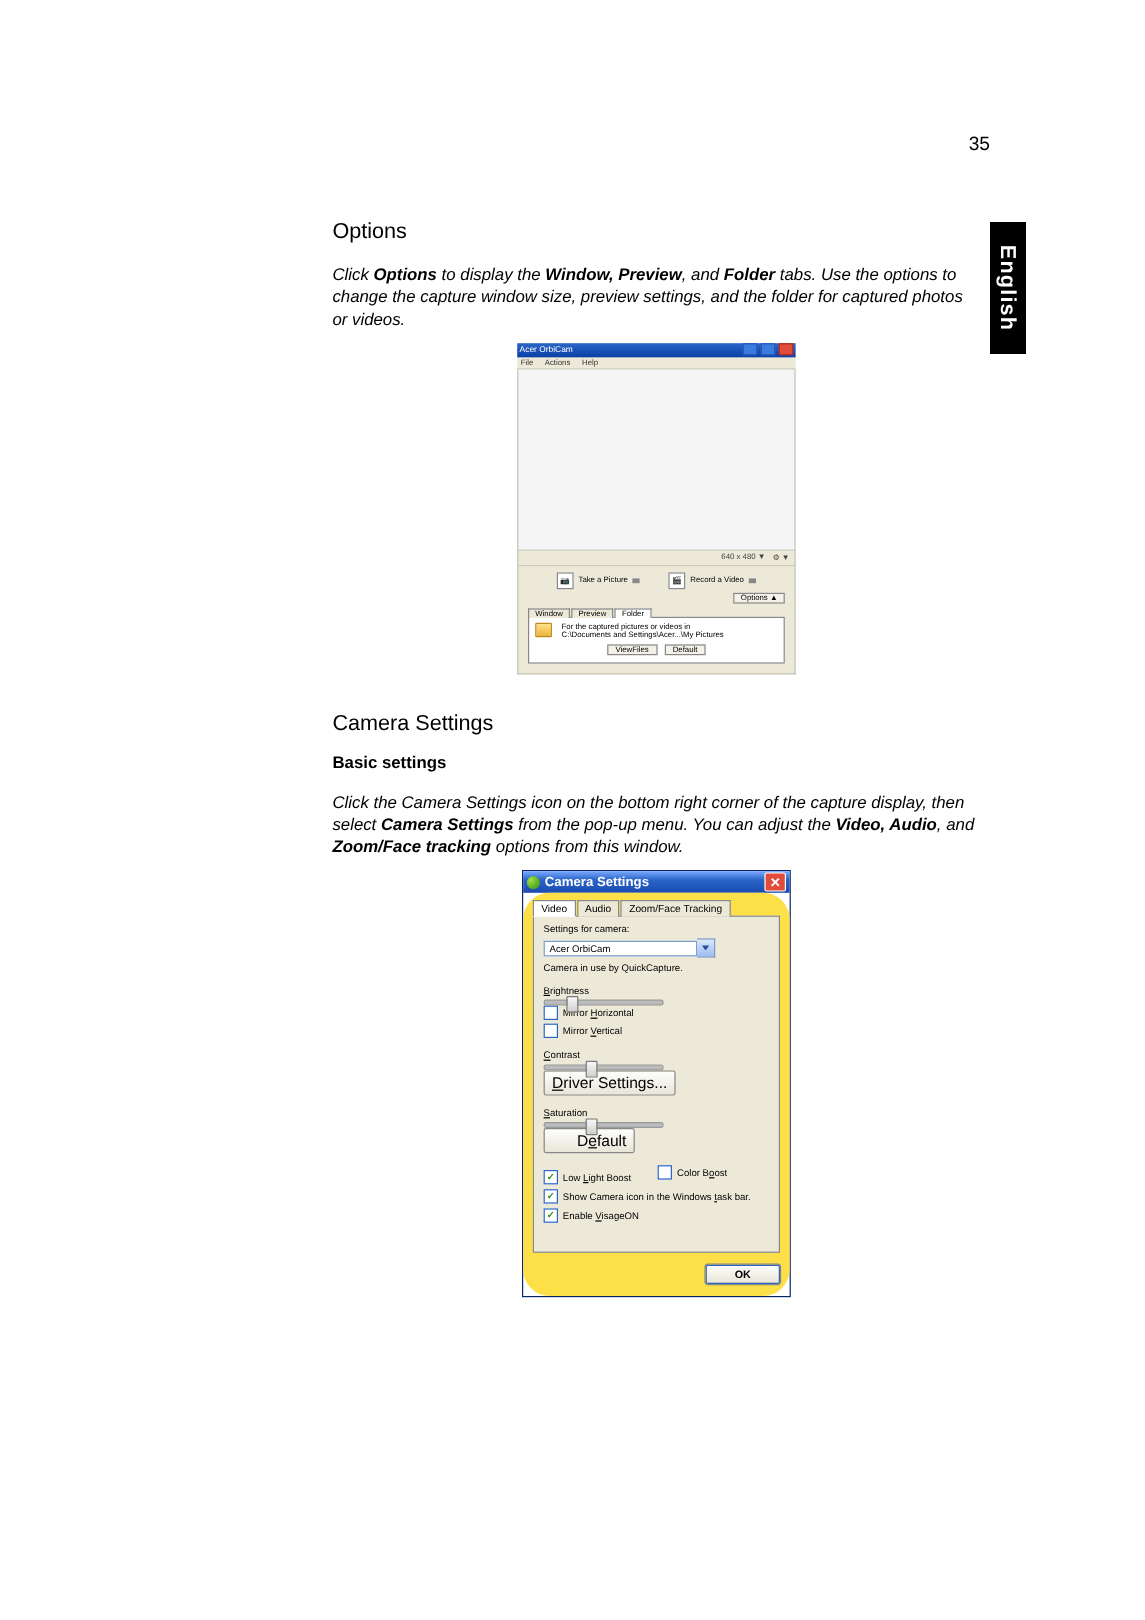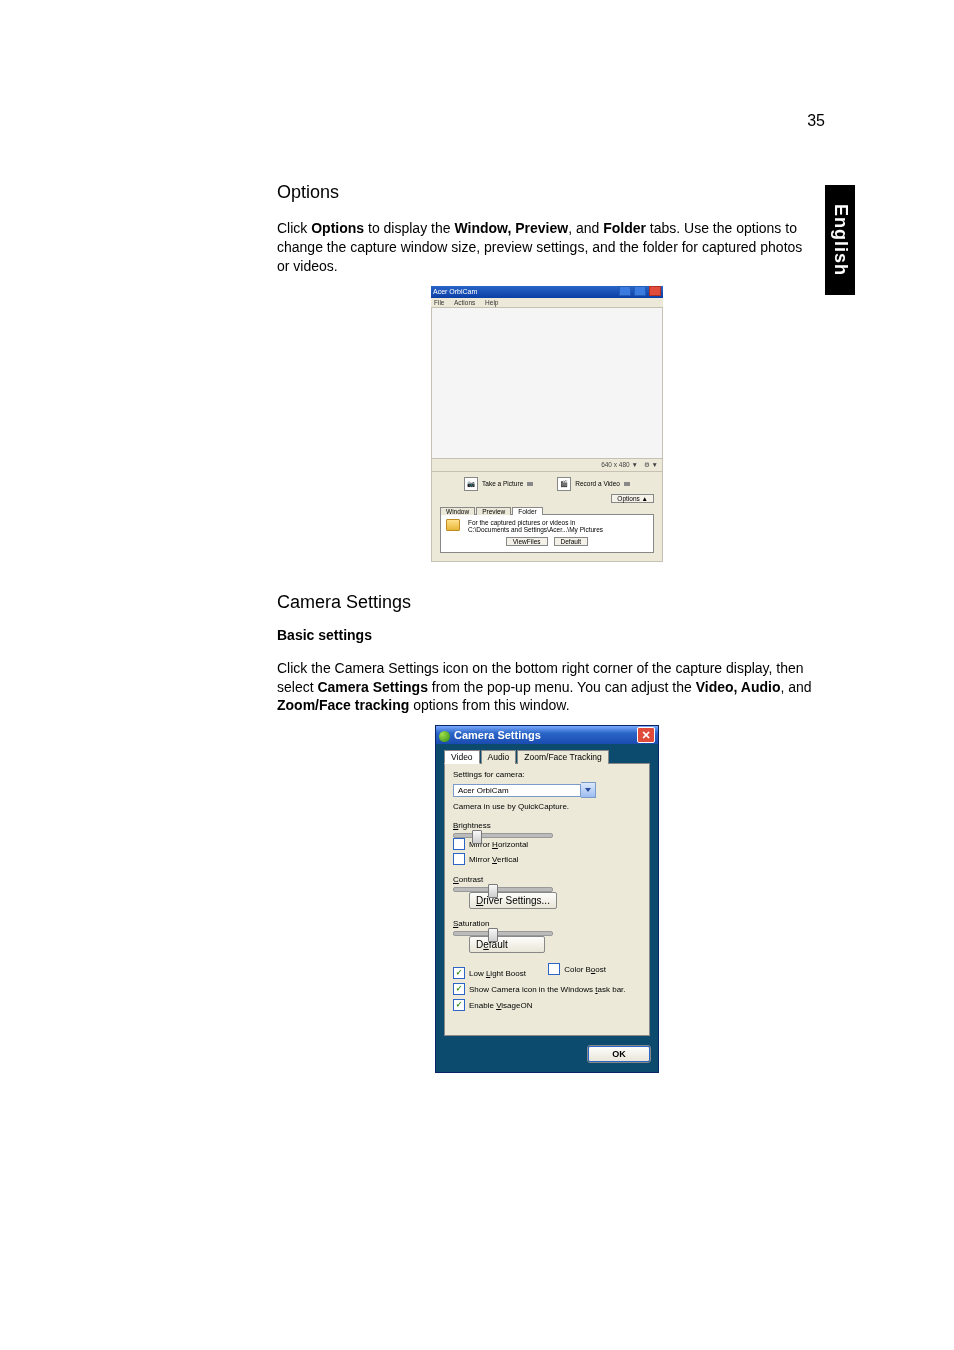--- a/index.html
+++ b/index.html
@@ -2,21 +2,21 @@
 <html><head>
 <meta charset="utf-8">
 <style>
   html,body{margin:0;padding:0;background:#fff;font-family:"Segoe UI",Tahoma,Arial,sans-serif;color:#000;}
   .page{width:876px;height:1350px;position:relative;margin:0 auto;background:#fff;}
   .pagenum{position:absolute;top:112px;right:90px;font-size:16px;}
   .lang-tab{position:absolute;top:185px;right:60px;width:30px;height:110px;background:#000;color:#fff;display:flex;align-items:center;justify-content:center;}
   .lang-tab span{writing-mode:vertical-rl;font-size:18px;font-weight:600;letter-spacing:1px;}
   .content{position:absolute;left:238px;top:182px;width:540px;}
   .h2{font-size:18px;font-weight:400;margin:0 0 14px 0;}
-  .body-text{font-size:14px;line-height:1.35;margin:16px 0 10px 0;}
+  .body-text{font-size:14px;line-height:1.35;margin:16px 0 10px 0;font-style:italic;}
   .body-text .bold{font-weight:700;}
   .h3{font-size:14px;font-weight:700;margin:0 0 14px 0;}
   .fig-wrap{text-align:center;margin:6px 0 30px 0;}
 
   
   .orbicam{display:inline-block;width:232px;font-size:6.5px;color:#000;text-align:left;}
   .orbicam .titlebar{height:12px;background:linear-gradient(#2a65c7,#0b3ea5);color:#fff;font-size:7px;display:flex;align-items:center;justify-content:space-between;padding:0 2px;}
   .orbicam .titlebar .wbtns span{display:inline-block;width:10px;height:8px;background:#3b7be0;border:1px solid #235bb5;margin-left:1px;}
   .orbicam .titlebar .wbtns .close{background:#e04b3a;border-color:#b02f22;}
   .orbicam .menubar{background:#ece9d8;border-bottom:1px solid #c5c2b4;padding:1px 3px;color:#333;}
@@ -36,38 +36,38 @@
   .orbicam .folderbox{border:1px solid #888;background:#fff;padding:4px 5px 6px;}
   .orbicam .folder-icon{display:inline-block;width:12px;height:10px;background:linear-gradient(#ffe08a,#e8b638);border:1px solid #c08a20;border-radius:1px;vertical-align:middle;margin-right:4px;}
   .orbicam .fbtns{display:flex;gap:6px;justify-content:center;margin-top:4px;}
   .orbicam .fbtn{border:1px solid #888;background:#f3f1e8;padding:0 6px;}
 
   
   .camset{display:inline-block;width:222px;text-align:left;border:1px solid #0a246a;font-size:8px;color:#000;}
   .camset .titlebar{height:18px;background:linear-gradient(#7aa9ff,#2a65c7 40%,#1a4bb0);color:#fff;display:flex;align-items:center;justify-content:space-between;padding:0 3px;font-weight:700;font-size:11px;}
   .camset .titlebar .palm{display:inline-block;width:11px;height:11px;background:radial-gradient(circle at 30% 30%,#9fe04a,#2f8a12);border-radius:50%;margin-right:4px;vertical-align:middle;}
   .camset .close{width:16px;height:14px;background:#e04b3a;border:1px solid #fff;color:#fff;display:flex;align-items:center;justify-content:center;font-weight:700;font-size:11px;border-radius:2px;}
-  .camset .body{background:#0c4a6e;padding:6px 8px 10px;}
+  .camset .body{background:#fde047;padding:6px 8px 10px;border-radius:22px;}
   .camset .tabs{display:flex;gap:1px;margin-bottom:-1px;font-size:8.5px;}
   .camset .tab{border:1px solid #888;border-bottom:none;background:#ece9d8;padding:1px 6px;}
   .camset .tab.active{background:#fff;border-bottom:1px solid #fff;position:relative;z-index:1;}
   .camset .frame{border:1px solid #888;background:#ece9d8;padding:6px 8px 24px;min-height:220px;}
   .camset .select{display:flex;align-items:center;margin:3px 0 4px;}
   .camset .select .field{border:1px solid #7a9ac9;background:#fff;padding:1px 4px;width:118px;}
   .camset .select .dd{width:14px;height:14px;background:linear-gradient(#dbe7fb,#9cbdf1);border:1px solid #7a9ac9;border-left:none;display:flex;align-items:center;justify-content:center;}
   .camset .select .dd::after{content:"";border-left:3px solid transparent;border-right:3px solid transparent;border-top:4px solid #2a4d9b;}
   .camset .sliders{margin-top:10px;}
   .camset .slider-row{display:flex;justify-content:space-between;align-items:flex-start;margin-bottom:10px;flex-direction:column;}
   .camset .slider{width:100px;}
   .camset .track{height:3px;background:#bbb;border:1px solid #999;border-radius:2px;margin-top:3px;position:relative;}
   .camset .thumb{position:absolute;top:-4px;width:8px;height:12px;background:linear-gradient(#f8f8f8,#cfcfcf);border:1px solid #7a7a7a;border-radius:1px;}
   .camset .rc{display:flex;flex-direction:column;gap:3px;}
   .camset .chk{display:flex;align-items:center;gap:4px;}
   .camset .chk .box{width:10px;height:10px;border:1px solid #2a65c7;background:#fff;display:flex;align-items:center;justify-content:center;font-size:8px;color:#2f8a12;font-weight:700;line-height:1;}
-  .camset .btn{border:1px solid #888;background:linear-gradient(#fdfdfb,#e9e6d8);padding:2px 6px;border-radius:2px;font-size:10px;min-width:62px;text-align:left;margin-left:16px;}
+  .camset .btn{border:1px solid #888;background:linear-gradient(#fdfdfb,#e9e6d8);padding:2px 6px;border-radius:2px;font-size:13px;min-width:62px;text-align:right;}
   .camset .foot{display:flex;justify-content:flex-end;padding-top:10px;font-weight:bold;}
   .camset .okbtn{border:1px solid #2a65c7;outline:1px solid #888;background:linear-gradient(#fdfdfb,#e9e6d8);padding:2px 0;width:60px;border-radius:2px;font-size:9px;text-align:center;}
   .camset .u{text-decoration:underline;}
 </style>
 </head>
 <body>
 <div class="page">
 
 <div class="pagenum">35</div>
 

